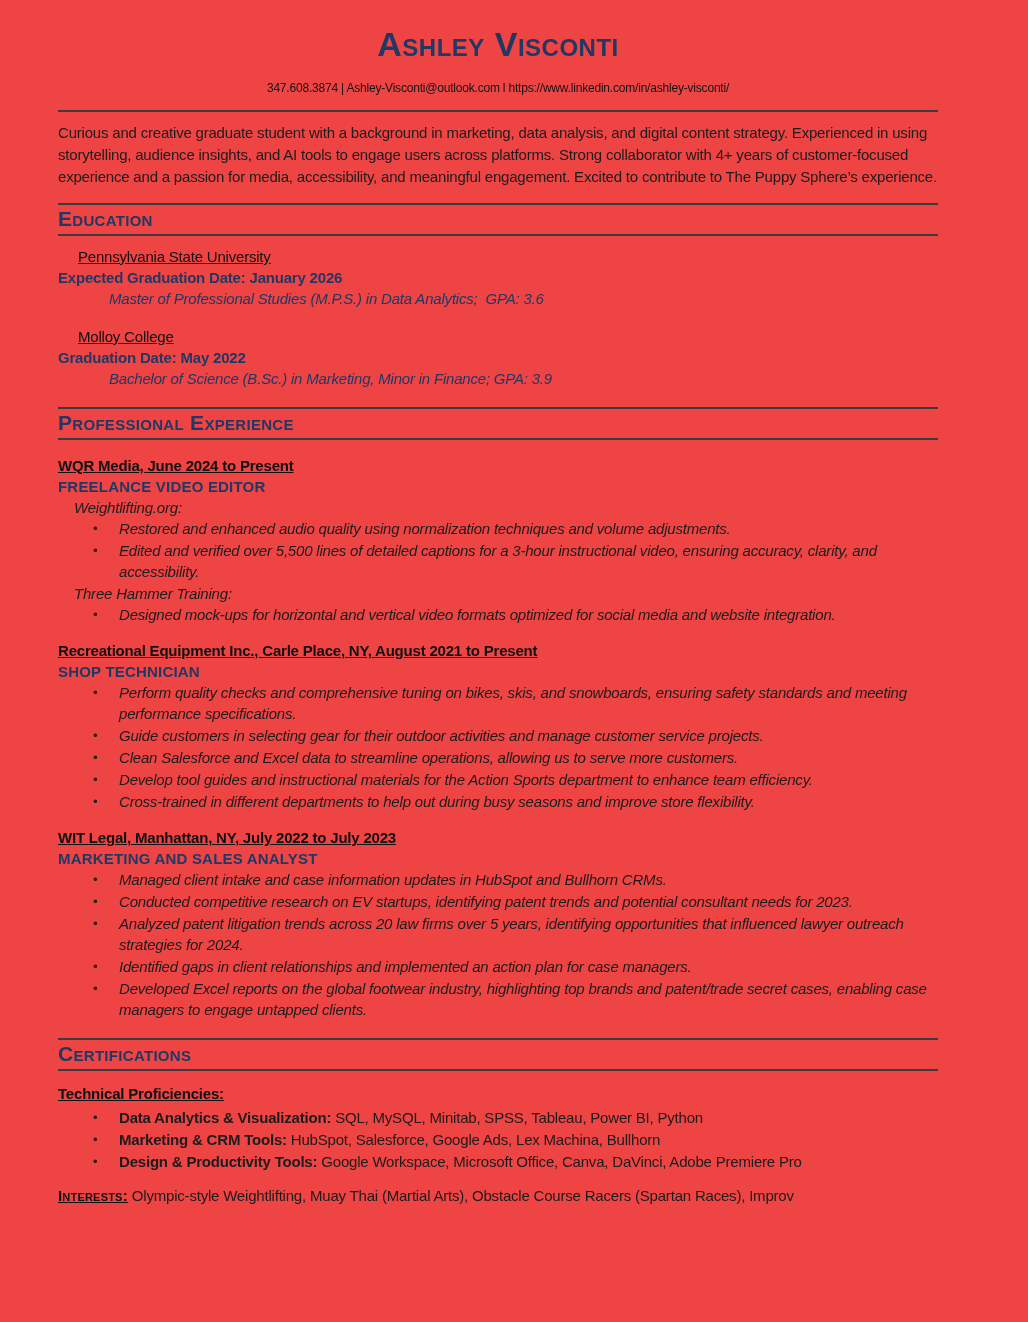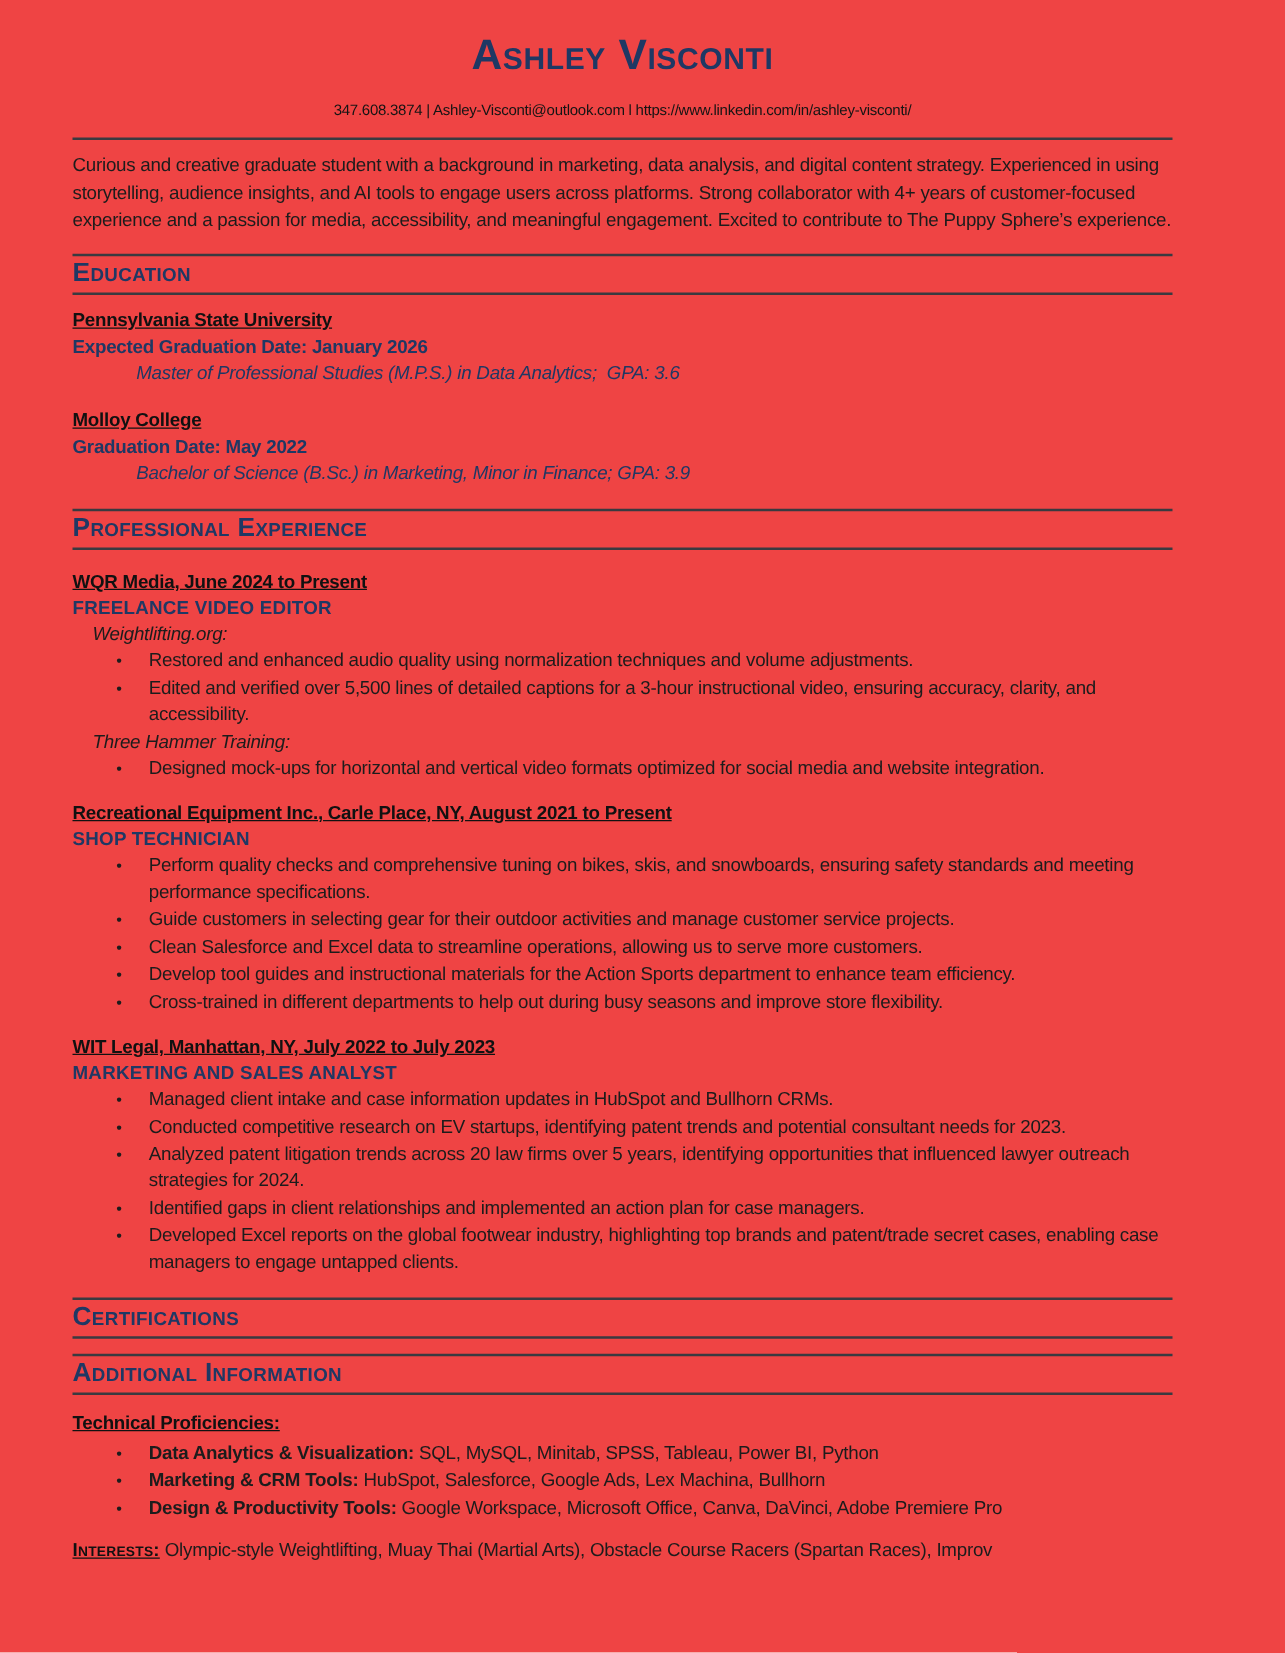--- a/index.html
+++ b/index.html
@@ -48,33 +48,34 @@
     margin:0;
     font-variant:small-caps;
     font-weight:700;
     font-size:21px;line-height:22px;
     color:var(--navy);
     letter-spacing:0.3px;
   }
   
   .school{margin-top:10px;}
   .school + .school{margin-top:17px;}
-  .school-name{font-weight:700;text-decoration:underline;color:#111;}
+  .school-name{font-weight:400;text-decoration:underline;color:#111;margin-left:20px;}
   .grad-line{font-weight:700;color:var(--navy);}
   .degree-line{font-style:italic;color:var(--navy);padding-left:51px;}
   
   .job{margin-top:15px;}
   .company{font-weight:700;text-decoration:underline;color:#111;}
   .role{font-weight:700;color:var(--navy);letter-spacing:0.2px;}
   .group-label{font-style:italic;padding-left:16px;}
   ul.bullets{margin:0;padding:0 0 0 61px;}
   ul.bullets li{
     list-style:none;
     position:relative;
     margin:0 0 1px 0;
+    font-style:italic;
   }
   ul.bullets li::before{
     content:"•";
     position:absolute;
     left:-26px;top:0;
     font-size:13px;
   }
   
   .cert-grid{display:grid;grid-template-columns:1fr 1fr;margin-top:10px;}
   .cert-grid ul{margin:0;padding:0;}
@@ -163,23 +164,20 @@
       <li>Analyzed patent litigation trends across 20 law firms over 5 years, identifying opportunities that influenced lawyer outreach strategies for 2024.</li>
       <li>Identified gaps in client relationships and implemented an action plan for case managers.</li>
       <li>Developed Excel reports on the global footwear industry, highlighting top brands and patent/trade secret cases, enabling case managers to engage untapped clients.</li>
     </ul>
   </div>
 
   <div class="section-head" style="margin-top:18px;">
     <h2>Certifications</h2>
   </div>
 
-  <div class="section-head" style="margin-top:12px;">
-    <h2>Additional Information</h2>
-  </div>
   <div class="tech-label">Technical Proficiencies:</div>
   <ul class="tech">
     <li><span class="tech-bold">Data Analytics &amp; Visualization:</span><span> SQL, MySQL, Minitab, SPSS, Tableau, Power BI, Python</span></li>
     <li><span class="tech-bold">Marketing &amp; CRM Tools:</span><span> HubSpot, Salesforce, Google Ads, Lex Machina, Bullhorn</span></li>
     <li><span class="tech-bold">Design &amp; Productivity Tools:</span><span> Google Workspace, Microsoft Office, Canva, DaVinci, Adobe Premiere Pro</span></li>
   </ul>
   <div class="interests">
     <span class="interests-label">Interests:</span><span> Olympic-style Weightlifting, Muay Thai (Martial Arts), Obstacle Course Racers (Spartan Races), Improv</span>
   </div>
 

